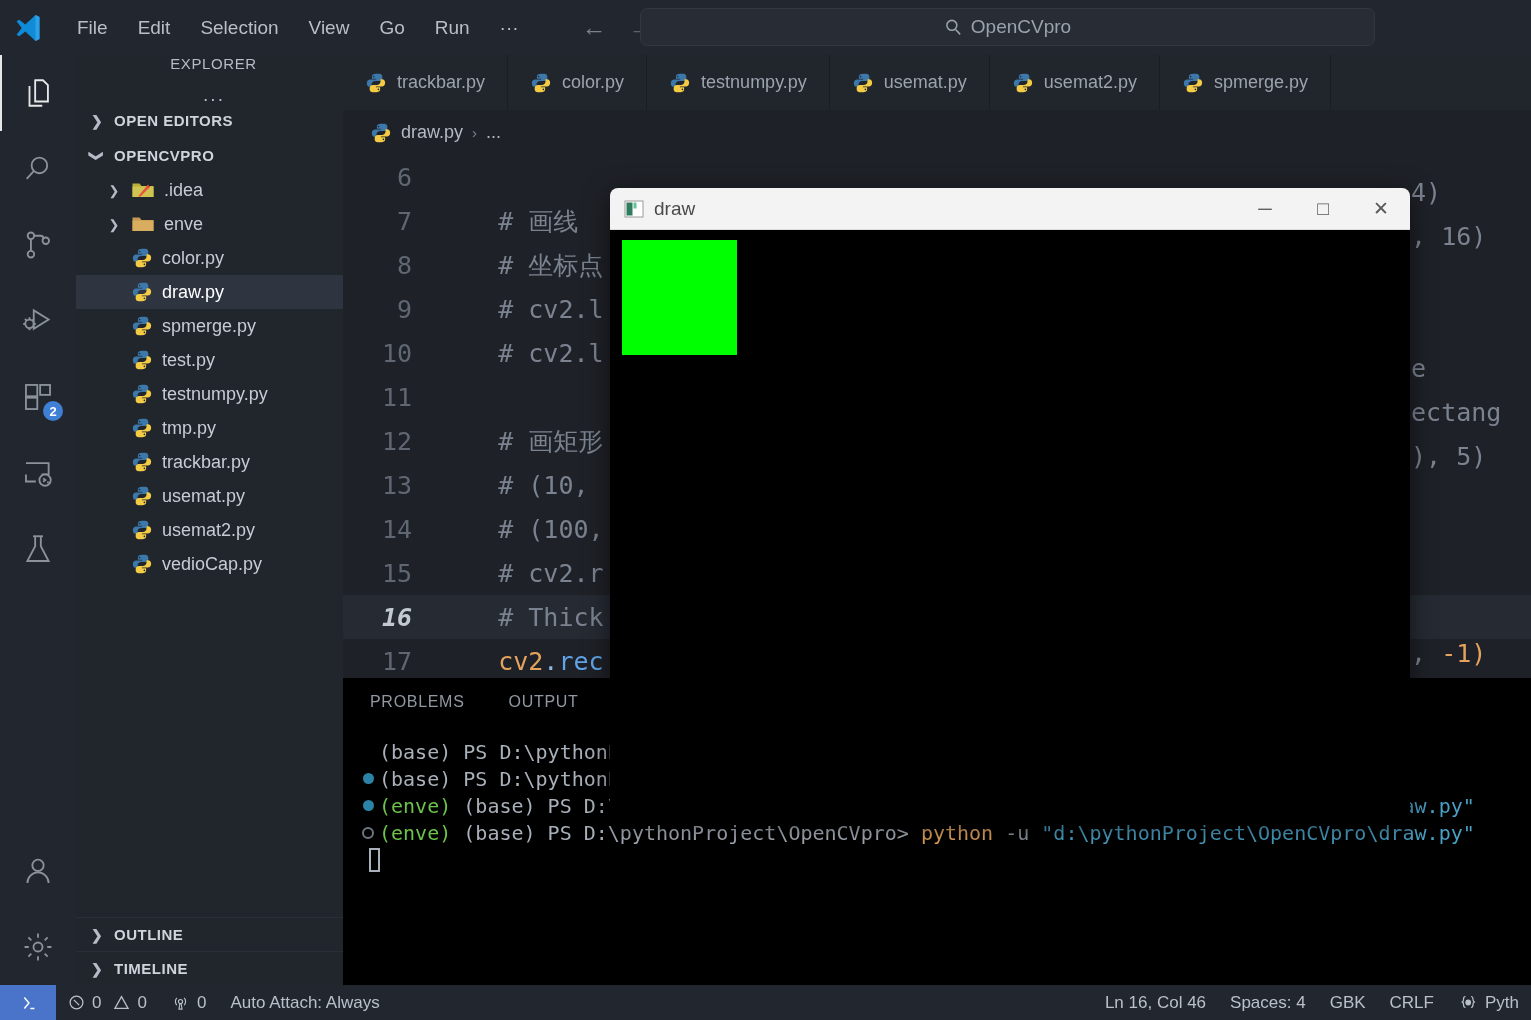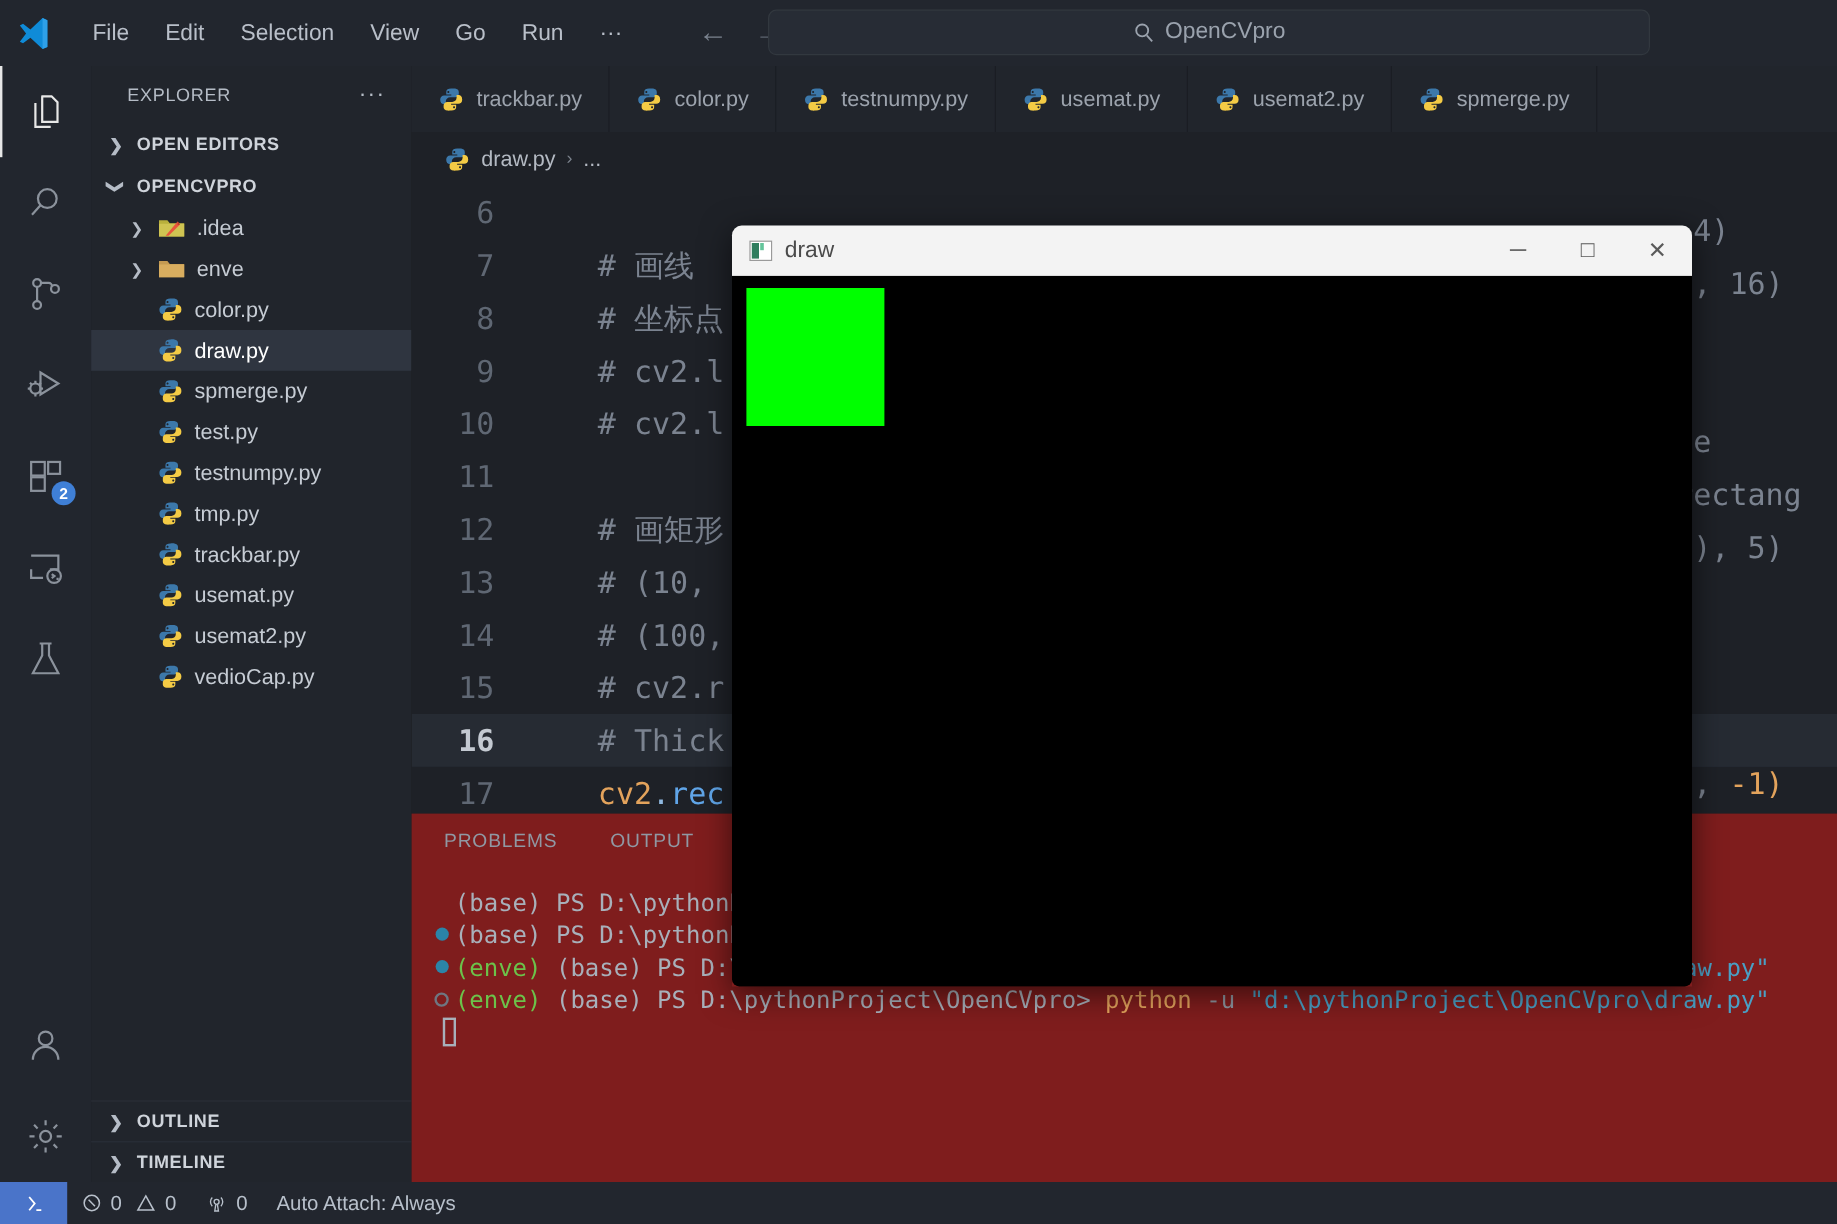--- a/index.html
+++ b/index.html
@@ -54,20 +54,21 @@
   .act-bottom{ margin-top:auto; }
 
   
   .sidebar{
     position:absolute; left:76px; top:55px; width:267px; height:930px;
     background:#21252c;
   }
   .sb-header{
     height:48px; display:flex; align-items:center; justify-content:space-between;
     padding:0 22px 0 30px;
+    flex-direction:column;
   }
   .sb-title{ color:#b5bcc6; font-size:15px; letter-spacing:0.6px; }
   .sb-dots{ color:#b5bcc6; font-size:19px; letter-spacing:1px; line-height:8px; cursor:pointer;}
   .sect{
     height:35px; display:flex; align-items:center; gap:8px; padding-left:12px;
     color:#cfd4db; font-size:15px; font-weight:bold; letter-spacing:0.5px; cursor:pointer;
   }
   .chev{ width:18px; text-align:center; color:#b5bcc6; font-size:14px; display:inline-block;}
   .chev.down{ transform:rotate(90deg); }
   .file-row{
@@ -102,31 +103,31 @@
     position:absolute; left:343px; top:155px; width:1188px; height:523px;
     background:#1e2127; overflow:hidden;
     font-family:"DejaVu Sans Mono", monospace; font-size:25px;
   }
   .cl{ height:44px; display:flex; align-items:center; white-space:pre; }
   .cl.current{ background:#262b33; }
   .ln{
     width:95px; text-align:right; padding-right:26px; color:#5f6773; font-size:25px;
     flex:0 0 95px;
   }
-  .cl.current .ln{ color:#c3c9d1; font-weight:bold; }
+  .cl.current .ln{ color:#c3c9d1; font-weight:bold;font-style:italic; }
   .ctext{ color:#7b8390; }
   .tok-cmt{ color:#7b8390; }
   .tok-fn{ color:#e3a35c; }
   .tok-dot{ color:#8fb8e0; }
   .tok-blue{ color:#60a5e8; }
   .tok-num{ color:#e3a35c; }
   .tok-paren{ color:#c586e8; }
 
   
-  .panel{ position:absolute; left:343px; top:678px; width:1188px; height:307px; background:#7f1d1d; }
+  .panel{ position:absolute; left:343px; top:678px; width:1188px; height:307px; background:#000000; }
   .panel-tabs{ height:48px; display:flex; align-items:center; gap:0px; padding-left:27px; }
   .ptab{ color:#9098a3; font-size:16px; letter-spacing:0.7px; padding:0 22px; cursor:pointer; }
   .ptab:first-child{ padding-left:0; }
   .term{
     position:absolute; left:0; top:60px; width:1188px; height:247px;
     font-family:"DejaVu Sans Mono", monospace; font-size:20px; padding-left:14px;
   }
   .tline{ height:27px; display:flex; align-items:center; white-space:pre; }
   .dot{ width:22px; flex:0 0 22px; display:flex; align-items:center; justify-content:center; }
   .dot i{ display:block; width:11px; height:11px; border-radius:50%; }
@@ -541,15 +542,29 @@
     <div class="sb-item">
       <svg width="19" height="17" viewBox="0 0 20 16" fill="none" stroke="#b8c0cb" stroke-width="1.2">
         <circle cx="10" cy="7" r="2.2"></circle>
         <path d="M6.2 3.2a5.4 5.4 0 0 0 0 7.6M13.8 3.2a5.4 5.4 0 0 1 0 7.6"></path>
         <path d="M9.3 9.2 8.4 15h3.2l-.9-5.8"></path>
       </svg>
       <span>0</span>
     </div>
     <div class="sb-item">Auto Attach: Always</div>
 
+    <div class="sb-right">
+      <div class="sb-item">Ln 16, Col 46</div>
+      <div class="sb-item">Spaces: 4</div>
+      <div class="sb-item">GBK</div>
+      <div class="sb-item">CRLF</div>
+      <div class="sb-item">
+        <svg width="20" height="18" viewBox="0 0 20 18" fill="none" stroke="#b8c0cb" stroke-width="1.2">
+          <path d="M7.5 2.5c-2 0-2 1.5-2 3s0 2.5-2 2.5c2 0 2 1 2 2.5s0 3 2 3"></path>
+          <path d="M13 2.5c2 0 2 1.5 2 3s0 2.5 2 2.5c-2 0-2 1-2 2.5s0 3-2 3"></path>
+          <circle cx="10.2" cy="8.5" r="2.3" fill="#b8c0cb"></circle>
+        </svg>
+        <span>Pyth</span>
+      </div>
+    </div>
   </div>
 
 </div>
 
 </body></html>

